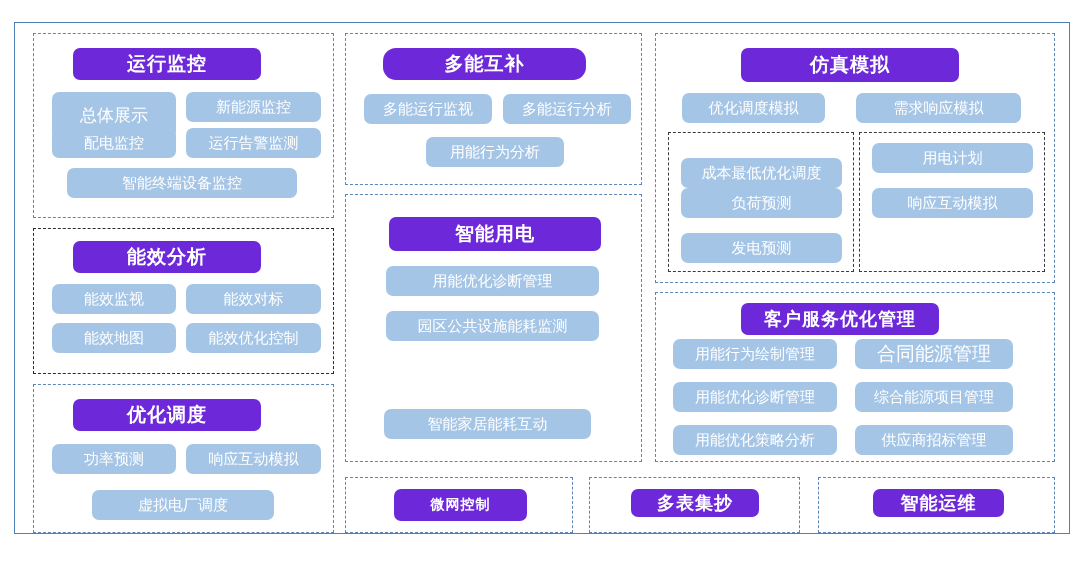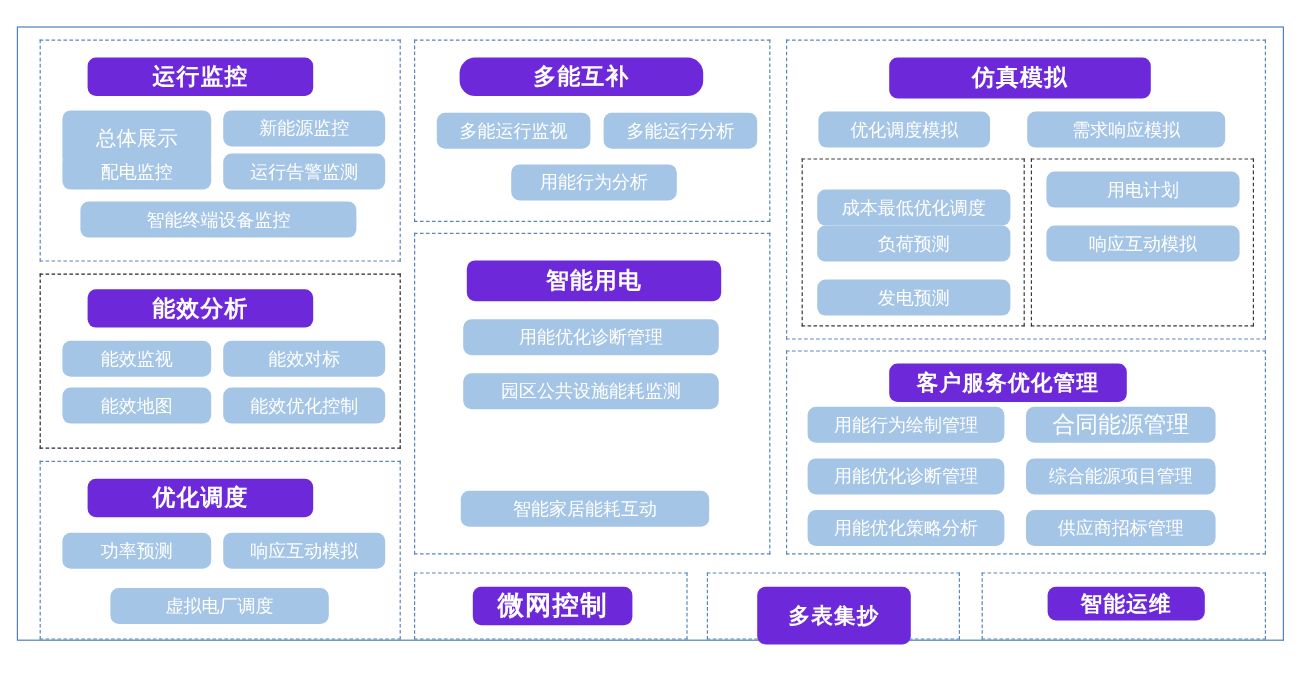--- a/index.html
+++ b/index.html
@@ -130,24 +130,24 @@
     <div class="hdr abs" style="left:85px;top:10px;width:198px;height:32px;font-size:18px;">客户服务优化管理</div>
     <div class="chip abs" style="left:17px;top:46px;width:164px;height:30px;font-size:15px;">用能行为绘制管理</div>
     <div class="chip abs" style="left:199px;top:46px;width:158px;height:30px;font-size:19px;">合同能源管理</div>
     <div class="chip abs" style="left:17px;top:89px;width:164px;height:30px;font-size:15px;">用能优化诊断管理</div>
     <div class="chip abs" style="left:199px;top:89px;width:158px;height:30px;font-size:15px;">综合能源项目管理</div>
     <div class="chip abs" style="left:17px;top:132px;width:164px;height:30px;font-size:15px;">用能优化策略分析</div>
     <div class="chip abs" style="left:199px;top:132px;width:158px;height:30px;font-size:15px;">供应商招标管理</div>
   </div>
 
   <div class="panel" style="left:345px;top:477px;width:228px;height:56px;">
-    <div class="hdr abs" style="left:48px;top:11px;width:133px;height:32px;font-size:22px;">微网控制</div>
+    <div class="hdr abs" style="left:48px;top:11px;width:133px;height:32px;font-size:14px;">微网控制</div>
   </div>
 
   <div class="panel" style="left:589px;top:477px;width:211px;height:56px;">
-    <div class="hdr abs" style="left:41px;top:11px;width:128px;height:48px;font-size:18px;">多表集抄</div>
+    <div class="hdr abs" style="left:41px;top:11px;width:128px;height:28px;font-size:18px;">多表集抄</div>
   </div>
 
   <div class="panel" style="left:818px;top:477px;width:237px;height:56px;">
     <div class="hdr abs" style="left:54px;top:11px;width:131px;height:28px;font-size:18px;">智能运维</div>
   </div>
 
 </div>
 
 </body></html>

